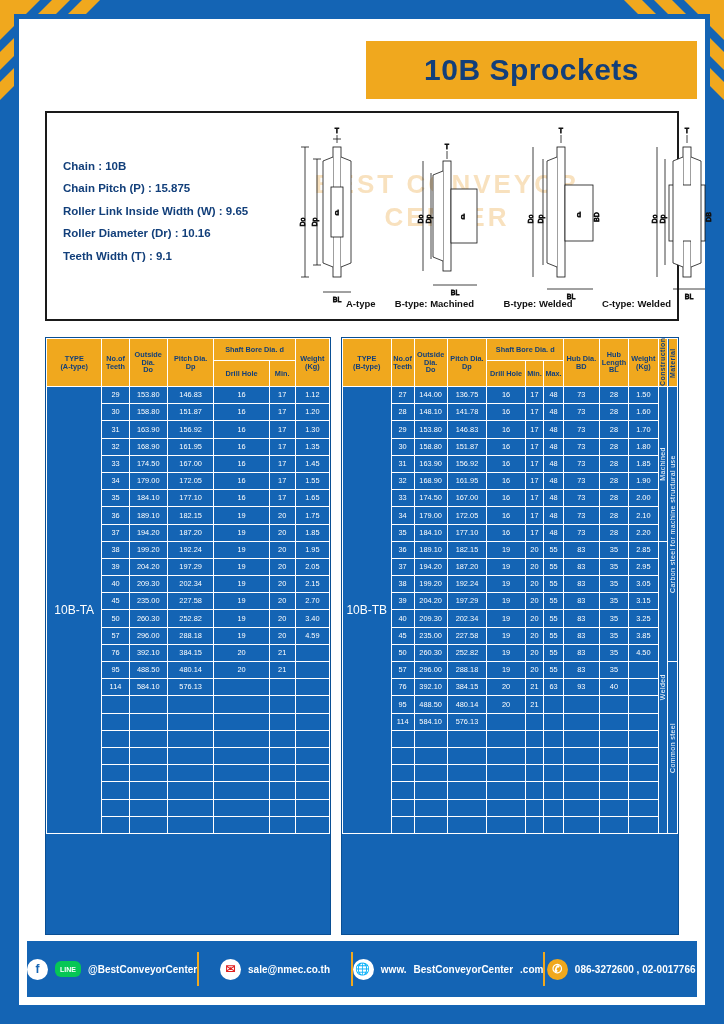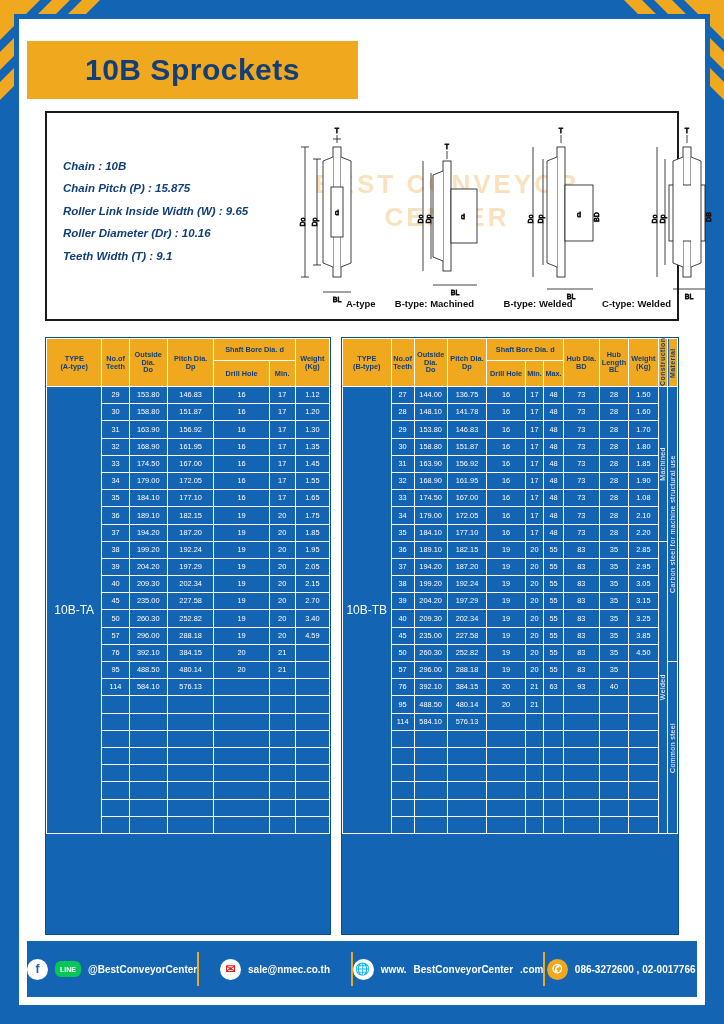--- a/index.html
+++ b/index.html
@@ -17,42 +17,42 @@
   .c-tr { top:0; right:0; }
   .page {
     position:absolute; left:14px; top:14px; right:14px; bottom:14px;
     background:#ffffff;
     border: 5px solid #1464b4;
   }
   .inner {
     position:absolute; left:8px; top:8px; right:8px; bottom:8px;
     background:#ffffff;
   }
-  .title-wrap { text-align:left; padding-top:14px;text-decoration:underline; }
+  .title-wrap { text-align:right; padding-top:14px;text-decoration:underline; }
   .title-box {
     display:inline-block;
     background:#f0a81e;
     color:#123f7a;
     font-size:30px;
     font-weight:bold;
     letter-spacing:0.5px;
     padding:12px 58px;
   }
   .spec-box {
     margin: 12px 18px 0 18px;
     border: 2px solid #1a1a1a;
     height: 210px;
     position: relative;
     background:#fff;
   }
   .spec-list {
     position:absolute; left:16px; top:42px;
     color:#123f7a; font-size:11.5px; font-weight:bold; line-height:1.95;
   }
-  .spec-list div { white-space:nowrap;font-style:italic; }
+  .spec-list div { white-space:nowrap; }
   .diagram-area { position:absolute; left:230px; top:6px; right:6px; bottom:4px; }
   .watermark {
     position:absolute; left:250px; top:55px; width:300px; height:110px;
     color:#f3c98a; opacity:0.55; font-size:26px; font-weight:bold;
     letter-spacing:3px; line-height:1.25; text-align:center;
     pointer-events:none;
   }
   .dia-caption {
     position:absolute; bottom:6px; width:100%;
     display:flex; font-size:9.5px; color:#111; font-weight:bold;
@@ -597,21 +597,21 @@
               </tr>
               <tr>
                 <td>33</td>
                 <td>174.50</td>
                 <td>167.00</td>
                 <td>16</td>
                 <td>17</td>
                 <td>48</td>
                 <td>73</td>
                 <td>28</td>
-                <td>1.08</td>
+                <td>2.00</td>
               </tr>
               <tr>
                 <td>34</td>
                 <td>179.00</td>
                 <td>172.05</td>
                 <td>16</td>
                 <td>17</td>
                 <td>48</td>
                 <td>73</td>
                 <td>28</td>

